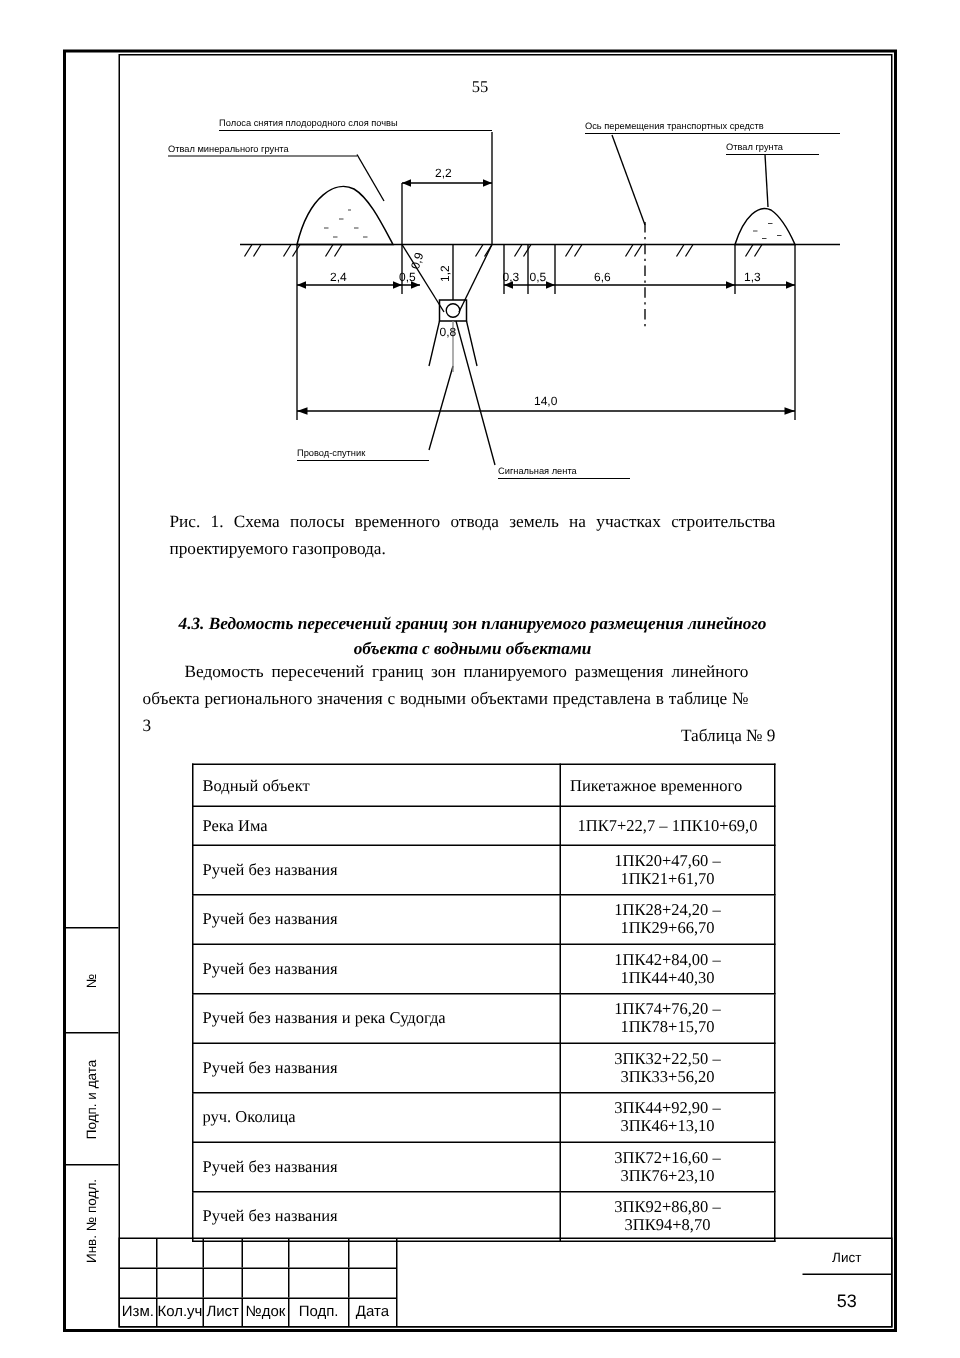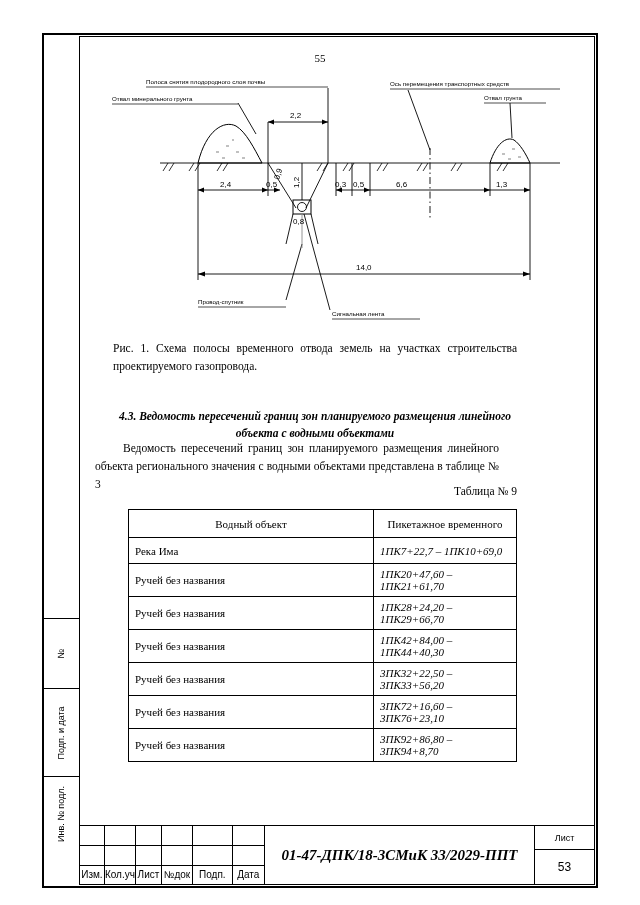--- a/index.html
+++ b/index.html
@@ -64,23 +64,23 @@
   }
   
   table.watertable{
     position:absolute;left:128px;top:509px;width:389px;
     border-collapse:collapse;font-size:11px;
   }
   table.watertable td,table.watertable th{
     border:1px solid #000;padding:4px 6px;height:17px;
     font-weight:normal;
   }
-  table.watertable th{text-align:center;padding:5px 6px;}
+  table.watertable th{text-align:left;padding:5px 6px;}
   table.watertable td.obj{text-align:left;width:232px;}
-  table.watertable td.pk{font-style:italic;}
+  table.watertable td.pk{text-align:center;}
   
   .titleblock{
     position:absolute;left:79px;top:825px;width:516px;height:60px;
     border:1.5px solid #000;box-sizing:border-box;
   }
   .stamp{
     position:absolute;left:0;top:0;width:185px;height:100%;
     border-right:1.5px solid #000;box-sizing:border-box;
   }
   .stamp-row{display:flex;width:100%;height:33.33%;box-sizing:border-box;}
@@ -304,22 +304,30 @@
       </tr>
       <tr>
         <td class="obj">Ручей без названия</td>
         <td class="pk">1ПК28+24,20 – 1ПК29+66,70</td>
       </tr>
       <tr>
         <td class="obj">Ручей без названия</td>
         <td class="pk">1ПК42+84,00 – 1ПК44+40,30</td>
       </tr>
       <tr>
+        <td class="obj">Ручей без названия и река Судогда</td>
+        <td class="pk">1ПК74+76,20 – 1ПК78+15,70</td>
+      </tr>
+      <tr>
         <td class="obj">Ручей без названия</td>
         <td class="pk">3ПК32+22,50 – 3ПК33+56,20</td>
+      </tr>
+      <tr>
+        <td class="obj">руч. Околица</td>
+        <td class="pk">3ПК44+92,90 – 3ПК46+13,10</td>
       </tr>
       <tr>
         <td class="obj">Ручей без названия</td>
         <td class="pk">3ПК72+16,60 – 3ПК76+23,10</td>
       </tr>
       <tr>
         <td class="obj">Ручей без названия</td>
         <td class="pk">3ПК92+86,80 – 3ПК94+8,70</td>
       </tr>
     </tbody>
@@ -345,18 +353,17 @@
     </div>
     <div class="stamp-row last">
       <div class="stamp-cell sc1">Изм.</div>
       <div class="stamp-cell sc2">Кол.уч</div>
       <div class="stamp-cell sc3">Лист</div>
       <div class="stamp-cell sc4">№док</div>
       <div class="stamp-cell sc5">Подп.</div>
       <div class="stamp-cell sc6">Дата</div>
     </div>
   </div>
-  <div class="doccode">01-47-ДПК/18-3СМиК 33/2029-ППТ</div>
   <div class="sheetbox">
     <div class="sheet-label">Лист</div>
     <div class="sheet-value">53</div>
   </div>
 </div>
 
 </body></html>

